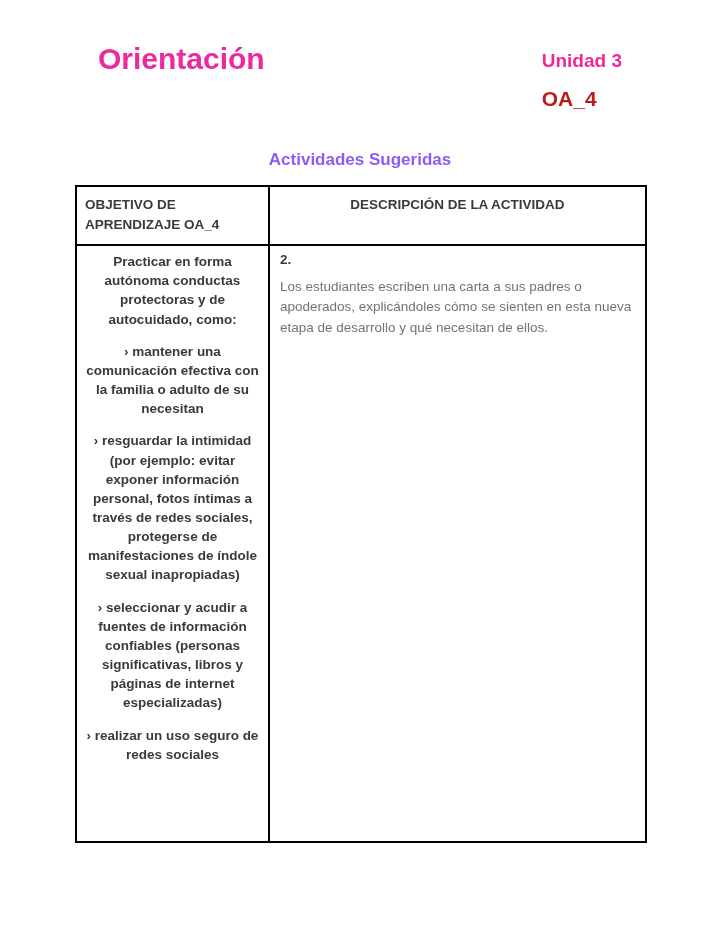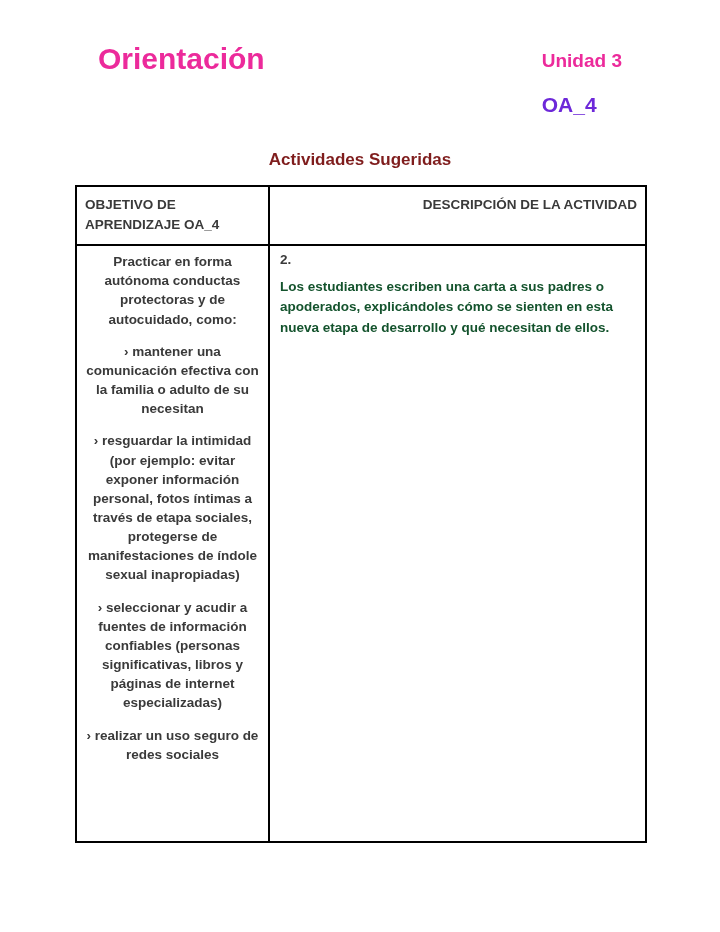--- a/index.html
+++ b/index.html
@@ -41,32 +41,32 @@
   }
   .header-right .unit {
     font-size: 19px;
     font-weight: bold;
     color: #ec2a9b;
     line-height: 1.2;
   }
   .header-right .oa {
     font-size: 21px;
     font-weight: bold;
-    color: #6d28d9;
-    margin-top: 20px;
+    color: #b91c1c;
+    margin-top: 14px;
   }
   .section-title {
     position: absolute;
     top: 150px;
     left: 0;
     width: 100%;
     text-align: center;
     font-size: 17px;
     font-weight: bold;
-    color: #7f1d1d;
+    color: #8b5cf6;
   }
   table.activity-table {
     position: absolute;
     top: 185px;
     left: 75px;
     width: 570px;
     border-collapse: collapse;
     table-layout: fixed;
   }
   table.activity-table th,
@@ -79,21 +79,21 @@
   col.col-objective { width: 193px; }
   col.col-activity  { width: 377px; }
   th.obj-header {
     text-align: left;
     font-weight: bold;
     padding: 8px 8px 10px 8px;
     line-height: 1.45;
     height: 48px;
   }
   th.act-header {
-    text-align: right;
+    text-align: center;
     font-weight: bold;
     padding: 8px 8px 10px 8px;
     line-height: 1.45;
   }
   td.obj-cell {
     padding: 6px 8px 10px 8px;
     height: 597px;
   }
   td.obj-cell p {
     font-weight: bold;
@@ -104,22 +104,22 @@
   }
   td.act-cell {
     padding: 6px 10px 10px 10px;
   }
   td.act-cell .act-number {
     font-weight: bold;
     color: #3a3a3a;
     margin-bottom: 10px;
   }
   td.act-cell .act-desc {
-    font-weight: bold;
-    color: #14532d;
+    font-weight: normal;
+    color: #737373;
     line-height: 1.5;
   }
 </style>
 </head>
 <body>
 
 <div class="page">
 
   <div class="doc-header">
     <div class="header-left">
@@ -142,21 +142,21 @@
       <tr>
         <th class="obj-header">OBJETIVO DE APRENDIZAJE OA_4</th>
         <th class="act-header">DESCRIPCIÓN DE LA ACTIVIDAD</th>
       </tr>
     </thead>
     <tbody>
       <tr>
         <td class="obj-cell">
           <p>Practicar en forma autónoma conductas protectoras y de autocuidado, como:</p>
           <p>› mantener una comunicación efectiva con la familia o adulto de su necesitan</p>
-          <p>› resguardar la intimidad (por ejemplo: evitar exponer información personal, fotos íntimas a través de etapa sociales, protegerse de manifestaciones de índole sexual inapropiadas)</p>
+          <p>› resguardar la intimidad (por ejemplo: evitar exponer información personal, fotos íntimas a través de redes sociales, protegerse de manifestaciones de índole sexual inapropiadas)</p>
           <p>› seleccionar y acudir a fuentes de información confiables (personas significativas, libros y páginas de internet especializadas)</p>
           <p>› realizar un uso seguro de redes sociales</p>
         </td>
         <td class="act-cell">
           <div class="act-number">2.</div>
           <div class="act-desc">Los estudiantes escriben una carta a sus padres o apoderados, explicándoles cómo se sienten en esta nueva etapa de desarrollo y qué necesitan de ellos.</div>
         </td>
       </tr>
     </tbody>
   </table>

